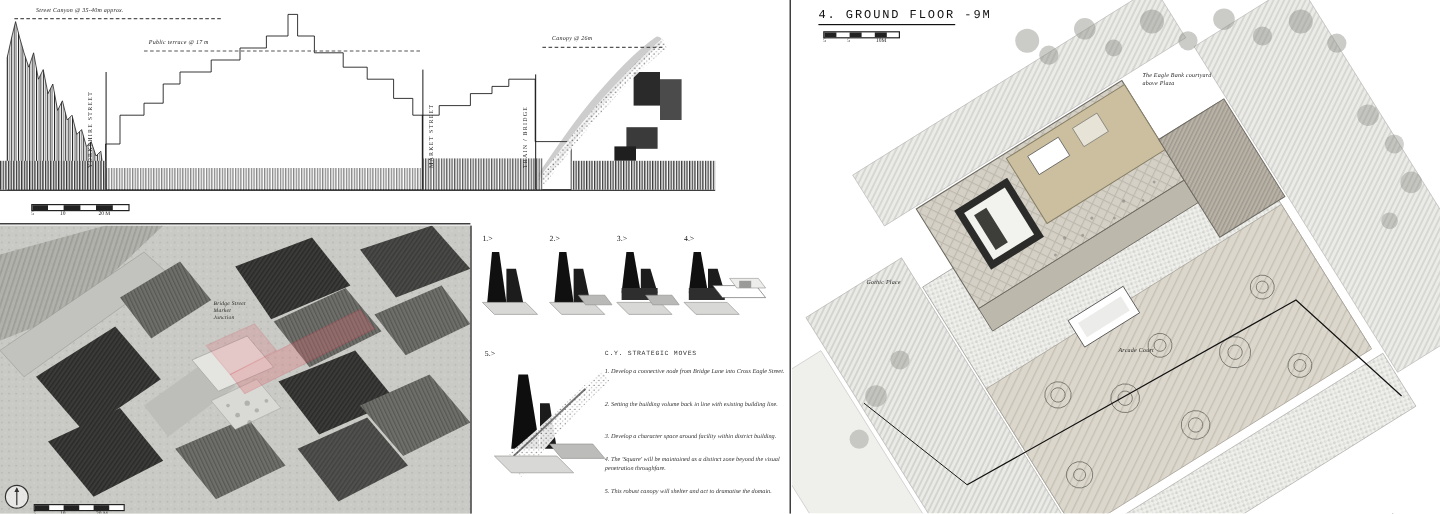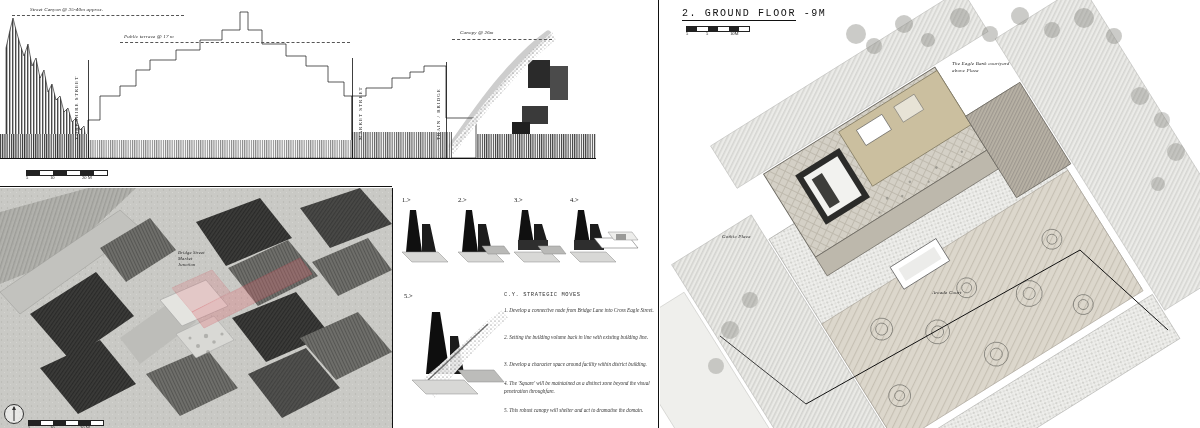--- a/index.html
+++ b/index.html
@@ -392,21 +392,21 @@
         <circle cx="90" cy="300" r="8"></circle>
           <circle cx="70" cy="330" r="9"></circle>
         <circle cx="56" cy="366" r="8"></circle>
       </g>
 
       <path d="M146 404 L420 250 L508 330" fill="none" stroke="#111" stroke-width="1"></path>
       <path d="M146 404 L60 336" fill="none" stroke="#111" stroke-width="0.8"></path>
     </svg>
 
     <div class="plantitle">
-      <span class="u">2. GROUND FLOOR</span>
+      <span class="u">4. GROUND FLOOR</span>
       <span>-9M</span>
     </div>
 
     <div class="scalebar planscale" style="width:62px;">
       <div class="bar" style="width:62px;">
         <i style="left:0;width:10px;"></i>
           <i style="left:21px;width:10px;"></i>
           <i style="left:42px;width:10px;"></i>
       </div>
       <div class="tk" style="left:0;">5</div>

